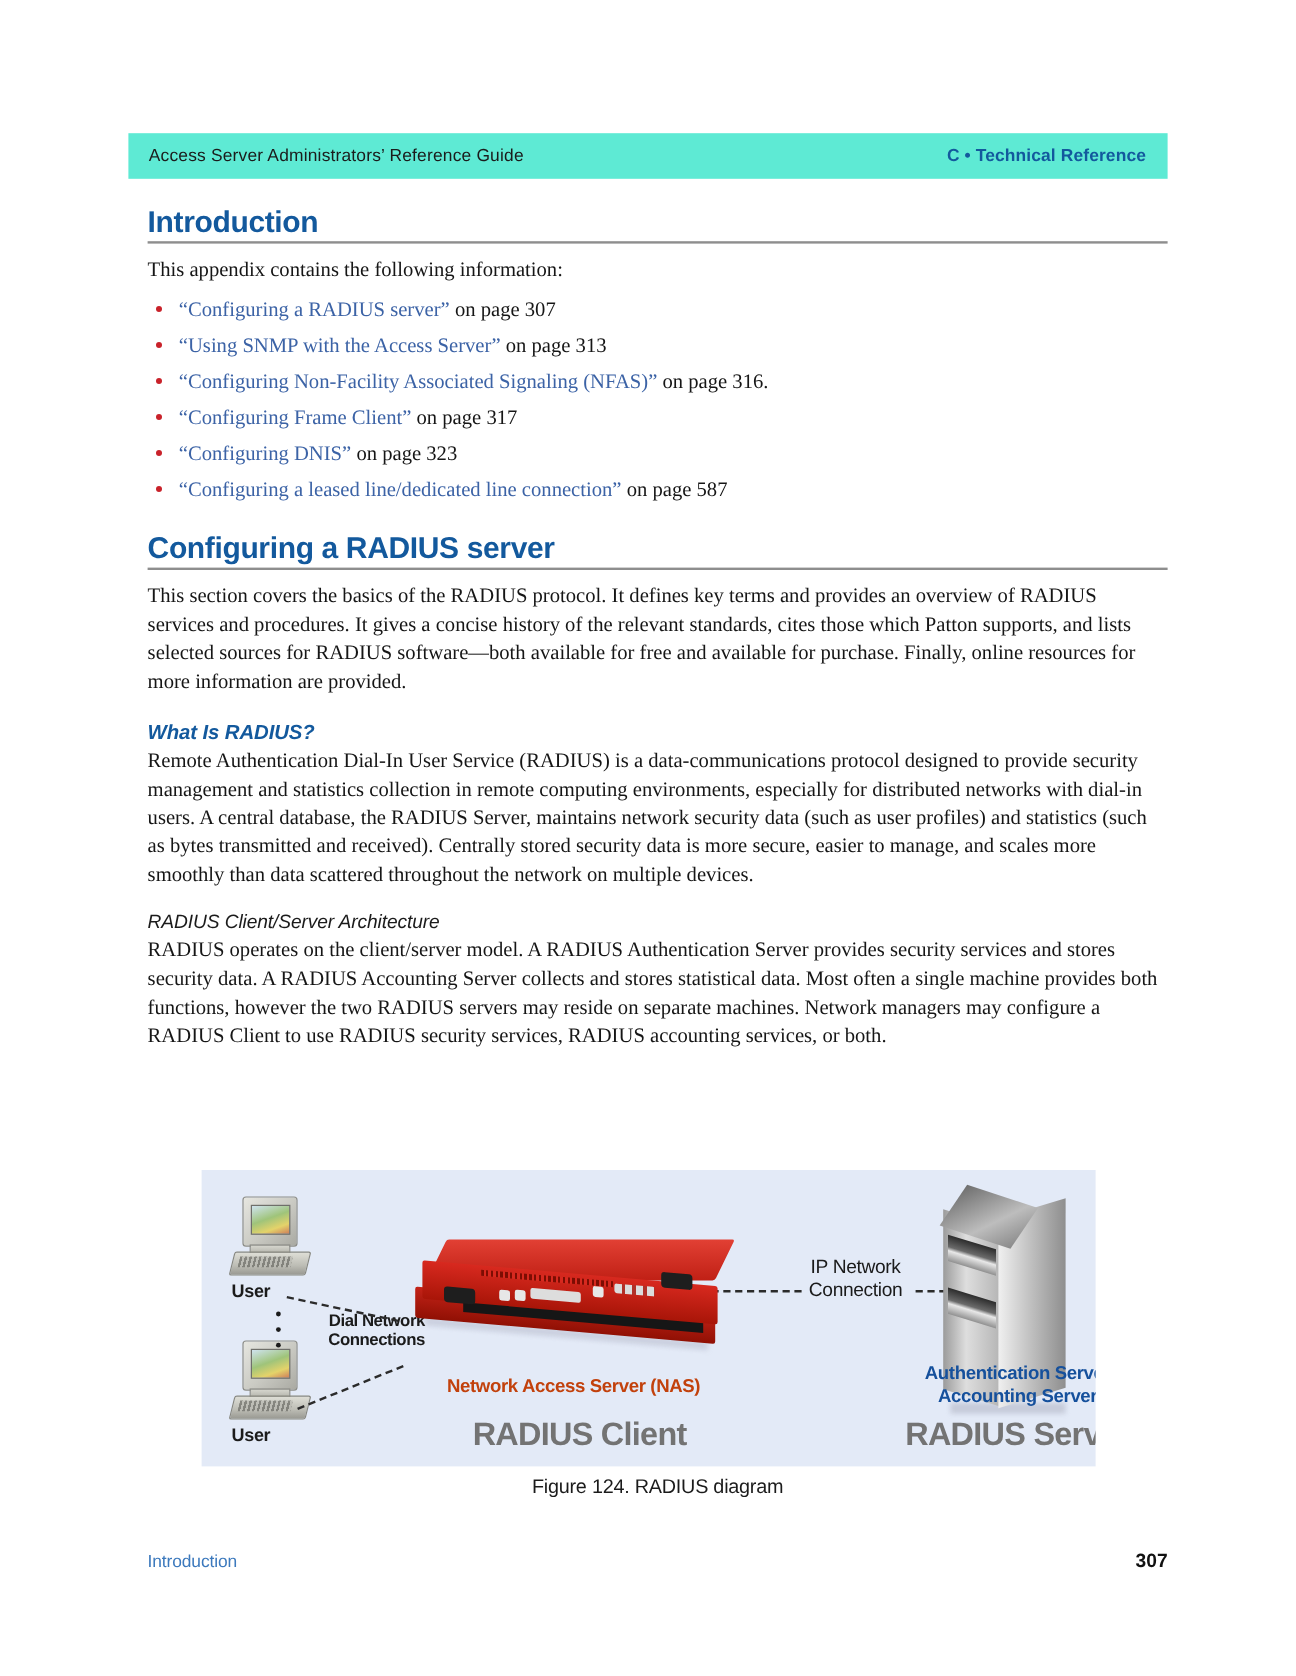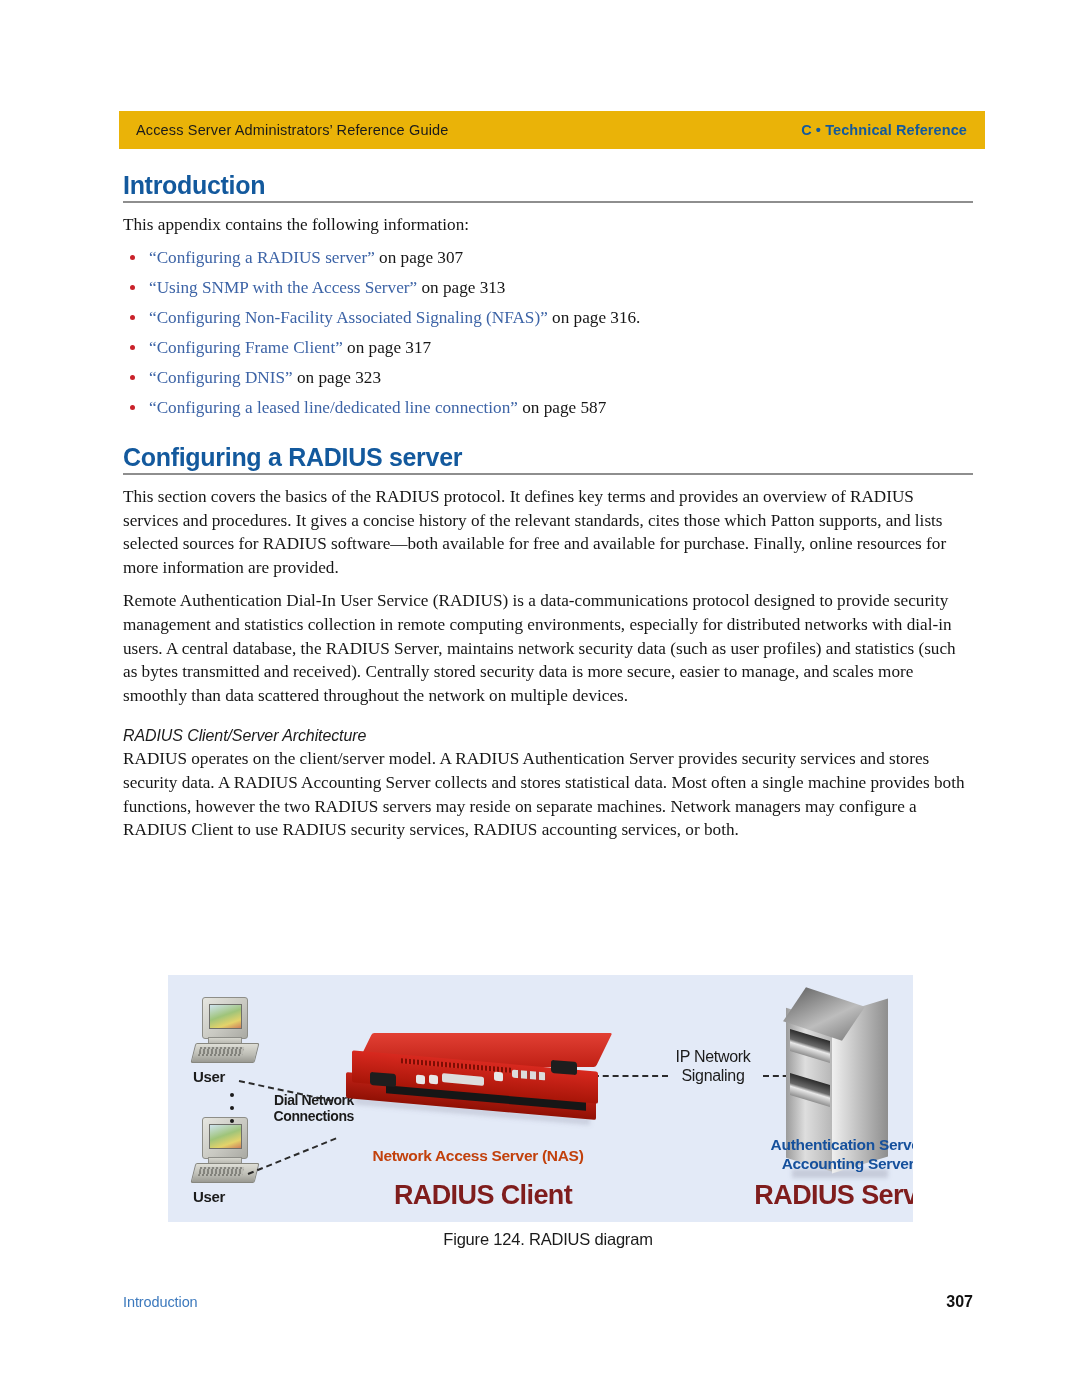--- a/index.html
+++ b/index.html
@@ -24,27 +24,26 @@
     background: #fff;
   }
 
   
   .header-band {
     position: absolute;
     left: 107px;
     top: 111px;
     width: 866px;
     height: 38px;
-    background: #eab308;
+    background: #5eead4;
     display: flex;
     align-items: center;
     justify-content: space-between;
     box-sizing: border-box;
     padding: 0 18px 0 17px;
-    margin-left: 12px;
   }
   .header-left {
     font-family: "Liberation Sans", sans-serif;
     font-size: 14.5px;
     color: #1b1b1b;
     letter-spacing: 0.15px;
     white-space: nowrap;
   }
   .header-right {
     font-family: "Liberation Sans", sans-serif;
@@ -399,21 +398,21 @@
     color: #15509c;
     line-height: 19px;
     letter-spacing: -0.3px;
   }
 
   .big-label {
     position: absolute;
     font-family: "Liberation Sans", sans-serif;
     font-size: 27px;
     font-weight: bold;
-    color: #7f1d1d;
+    color: #737373;
     letter-spacing: -0.6px;
   }
   #big-client { left: 170px; top: 205px; width: 290px; text-align: center; }
   #big-server { left: 560px; top: 205px; width: 240px; text-align: center; }
 
   .fig-caption {
     position: absolute;
     left: 123px;
     top: 1230px;
     width: 850px;
@@ -487,20 +486,21 @@
       <li>
         <span class="bullet-dot"></span>
         <span class="xref">“Configuring a leased line/dedicated line connection”</span><span class="xref-tail"> on page 587</span>
       </li>
     </ul>
 
     <h1 class="h-main" style="margin-top:26px;">Configuring a RADIUS server</h1>
     <div class="rule"></div>
     <p class="body">This section covers the basics of the RADIUS protocol. It defines key terms and provides an overview of RADIUS services and procedures. It gives a concise history of the relevant standards, cites those which Patton supports, and lists selected sources for RADIUS software—both available for free and available for purchase. Finally, online resources for more information are provided.</p>
 
+    <h2 class="h-sub" style="margin-top:22px;">What Is RADIUS?</h2>
     <p class="body">Remote Authentication Dial-In User Service (RADIUS) is a data-communications protocol designed to provide security management and statistics collection in remote computing environments, especially for distributed networks with dial-in users. A central database, the RADIUS Server, maintains network security data (such as user profiles) and statistics (such as bytes transmitted and received). Centrally stored security data is more secure, easier to manage, and scales more smoothly than data scattered throughout the network on multiple devices.</p>
 
     <h3 class="h-sub3" style="margin-top:20px;">RADIUS Client/Server Architecture</h3>
     <p class="body">RADIUS operates on the client/server model. A RADIUS Authentication Server provides security services and stores security data. A RADIUS Accounting Server collects and stores statistical data. Most often a single machine provides both functions, however the two RADIUS servers may reside on separate machines. Network managers may configure a RADIUS Client to use RADIUS security services, RADIUS accounting services, or both.</p>
 
   </div>
 
   <div class="figure-wrap">
     <div class="figure-img">
 
@@ -551,21 +551,21 @@
         <div class="port rj1"></div>
         <div class="port rj2"></div>
         <div class="port scsi"></div>
         <div class="port rj3"></div>
         <div class="port leds"></div>
         <div class="port serial-r"></div>
       </div>
 
       <div class="ip-label">
         <div>IP Network</div>
-        <div>Signaling</div>
+        <div>Connection</div>
       </div>
 
       <div class="server">
         <div class="shadow"></div>
         <div class="left-face"></div>
         <div class="right-face"></div>
         <div class="top-face"></div>
         <div class="bay bay1"></div>
         <div class="bay bay2"></div>
       </div>

